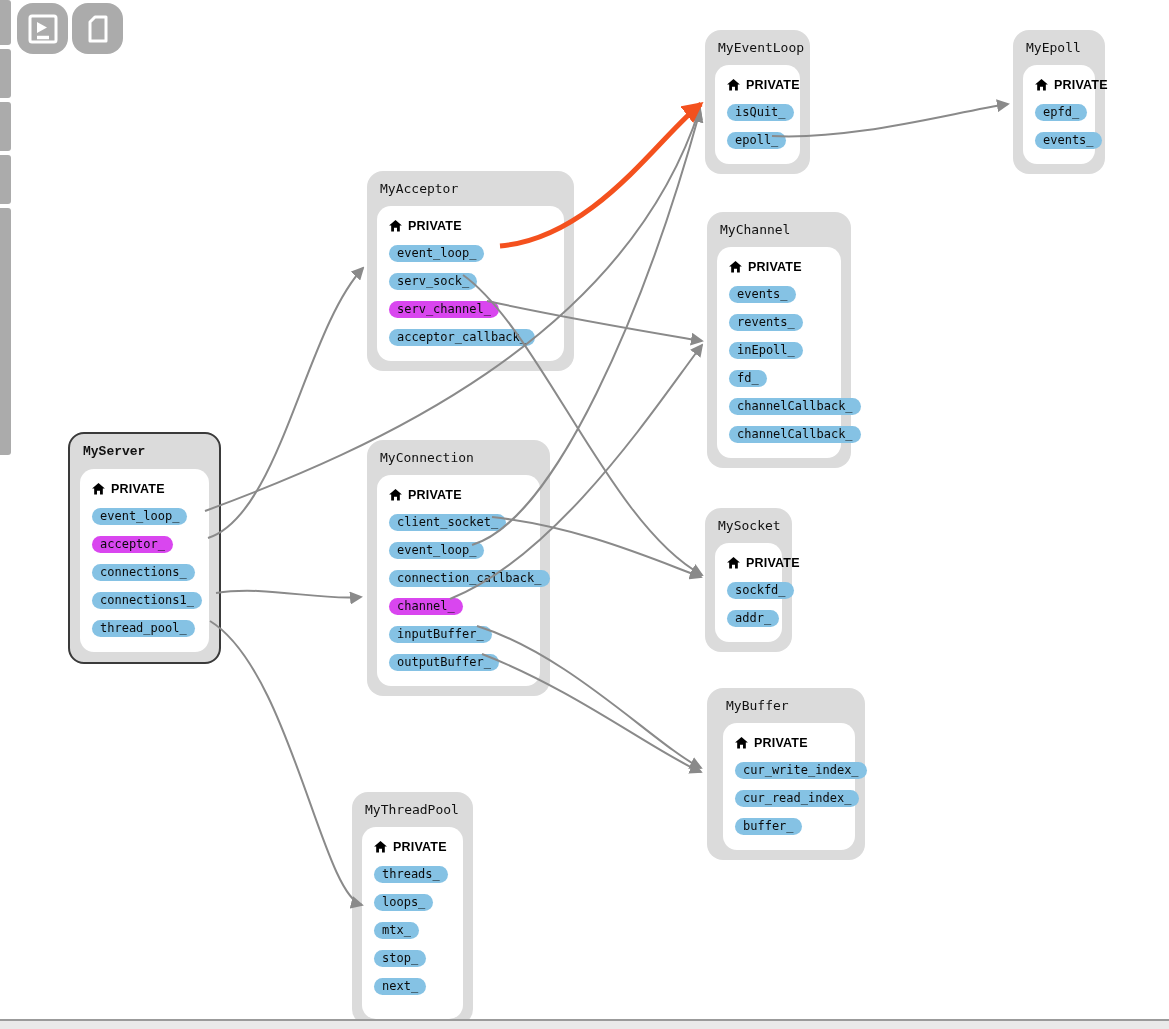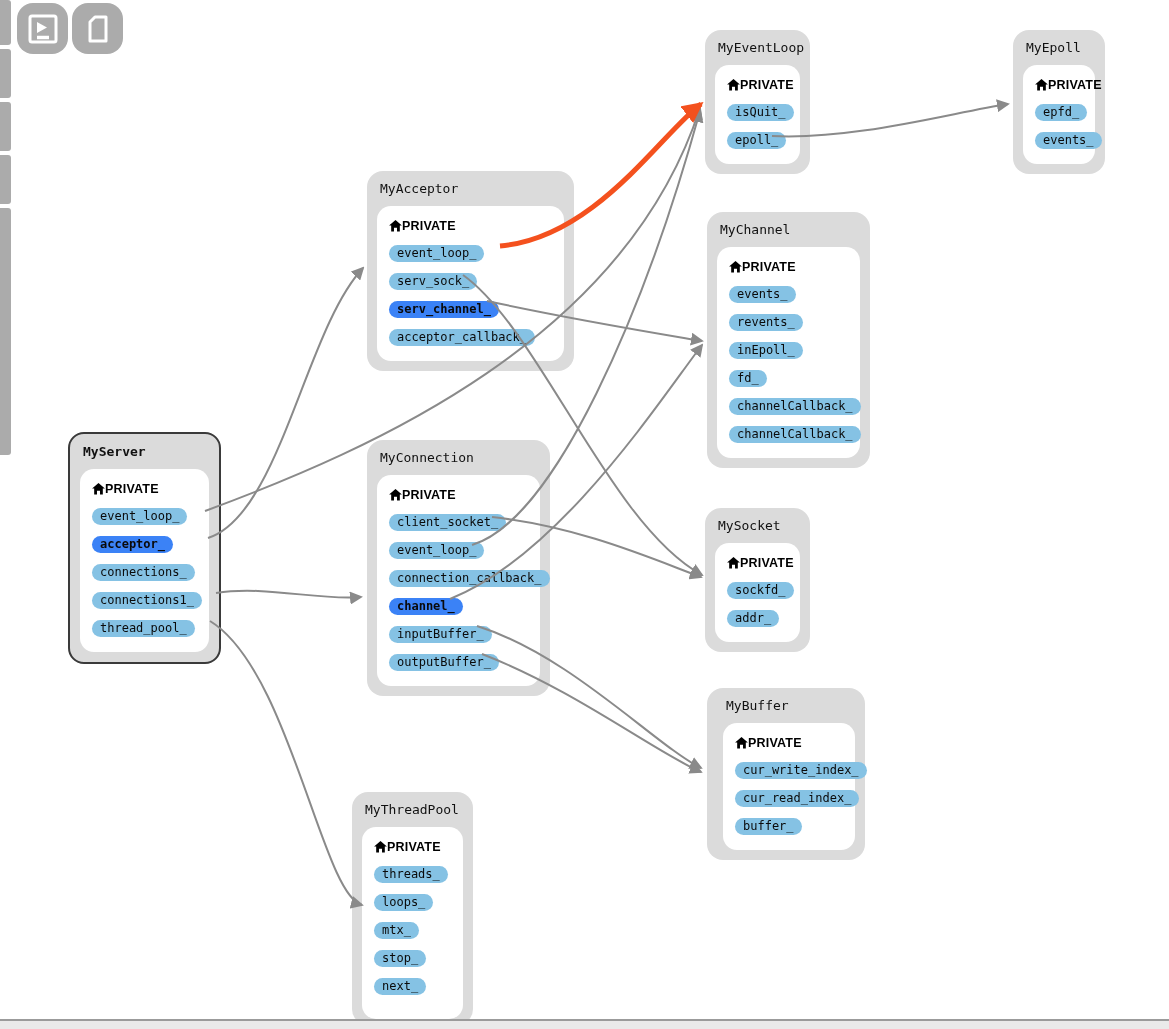--- a/index.html
+++ b/index.html
@@ -2,30 +2,30 @@
 <html><head>
 <meta charset="utf-8">
 <style>
   html,body{margin:0;padding:0;background:#fff;}
   #canvas{position:relative;width:1169px;height:1029px;background:#fff;overflow:hidden;
           font-family:"DejaVu Sans Mono","Liberation Mono",monospace;}
   
   .node{position:absolute;background:#dbdbdb;border-radius:16px;padding:8px 10px 10px;box-sizing:border-box;}
   .node.selected{border:2.5px solid #3a3a3a;}
   .node-title{font-size:13px;line-height:16px;color:#111;margin:2px 0 9px 3px;white-space:nowrap;}
-  .node.selected .node-title{font-weight:bold;}
+  .node.selected .node-title{font-weight:bold;font-family:Liberation Mono, monospace;}
   .section{background:#fff;border-radius:14px;padding:12px 10px 4px;margin-bottom:8px;}
   .section:last-child{margin-bottom:0;}
-  .sec-head{display:flex;align-items:center;margin:0 0 11px 2px;height:16px;}
+  .sec-head{display:flex;align-items:center;gap:6px;margin:0 0 11px 2px;height:16px;}
   .sec-label{font-family:"Liberation Sans","DejaVu Sans",sans-serif;font-weight:bold;
              font-size:12.5px;letter-spacing:.2px;color:#000;}
   .sec-head svg{flex:0 0 auto;}
   .pill{display:table;font-size:12px;line-height:13px;color:#0a0a0a;background:#85c2e4;
         border-radius:9px;padding:2px 8px;margin:0 0 11px 2px;white-space:nowrap;}
-  .pill.hl{background:#3b82f6;font-weight:bold;}
+  .pill.hl{background:#d946ef;}
   
   #edges{position:absolute;left:0;top:0;z-index:5;pointer-events:none;}
   .edge{fill:none;stroke:#8a8a8a;stroke-width:2;}
   .edge.hl{stroke:#f4511e;stroke-width:5;}
   
   .tbtn{position:absolute;width:51px;height:51px;background:#ababab;border-radius:16px;z-index:6;
         display:flex;align-items:center;justify-content:center;}
   .strip{position:absolute;left:0;width:11px;background:#ababab;z-index:6;border-radius:0 3px 3px 0;}
   #footer-line{position:absolute;left:0;top:1019px;width:1169px;height:2px;background:#9b9b9b;z-index:8;}
   #footer-strip{position:absolute;left:0;top:1021px;width:1169px;height:8px;background:#eaeaea;z-index:8;}
@@ -110,39 +110,39 @@
         <svg width="13" height="12" viewBox="0 0 16 15">
             <path d="M8 0 L16 7 H13.4 V14.5 H9.9 V9.6 H6.1 V14.5 H2.6 V7 H0 Z" fill="#000"></path>
           </svg>
         <span class="sec-label">PRIVATE</span>
       </div>
       <div class="pill">isQuit_</div>
       <div class="pill">epoll_</div>
     </div>
   </div>
 
-  <div class="node" style="left:707px;top:212px;width:163px;">
+  <div class="node" style="left:707px;top:212px;width:144px;">
     <div class="node-title">MyChannel</div>
     <div class="section">
       <div class="sec-head">
         <svg width="13" height="12" viewBox="0 0 16 15">
             <path d="M8 0 L16 7 H13.4 V14.5 H9.9 V9.6 H6.1 V14.5 H2.6 V7 H0 Z" fill="#000"></path>
           </svg>
         <span class="sec-label">PRIVATE</span>
       </div>
       <div class="pill">events_</div>
       <div class="pill">revents_</div>
       <div class="pill">inEpoll_</div>
       <div class="pill">fd_</div>
       <div class="pill">channelCallback_</div>
       <div class="pill">channelCallback_</div>
     </div>
   </div>
 
-  <div class="node" style="left:705px;top:508px;width:105px;">
+  <div class="node" style="left:705px;top:508px;width:87px;">
     <div class="node-title">MySocket</div>
     <div class="section">
       <div class="sec-head">
         <svg width="13" height="12" viewBox="0 0 16 15">
             <path d="M8 0 L16 7 H13.4 V14.5 H9.9 V9.6 H6.1 V14.5 H2.6 V7 H0 Z" fill="#000"></path>
           </svg>
         <span class="sec-label">PRIVATE</span>
       </div>
       <div class="pill">sockfd_</div>
       <div class="pill">addr_</div>

